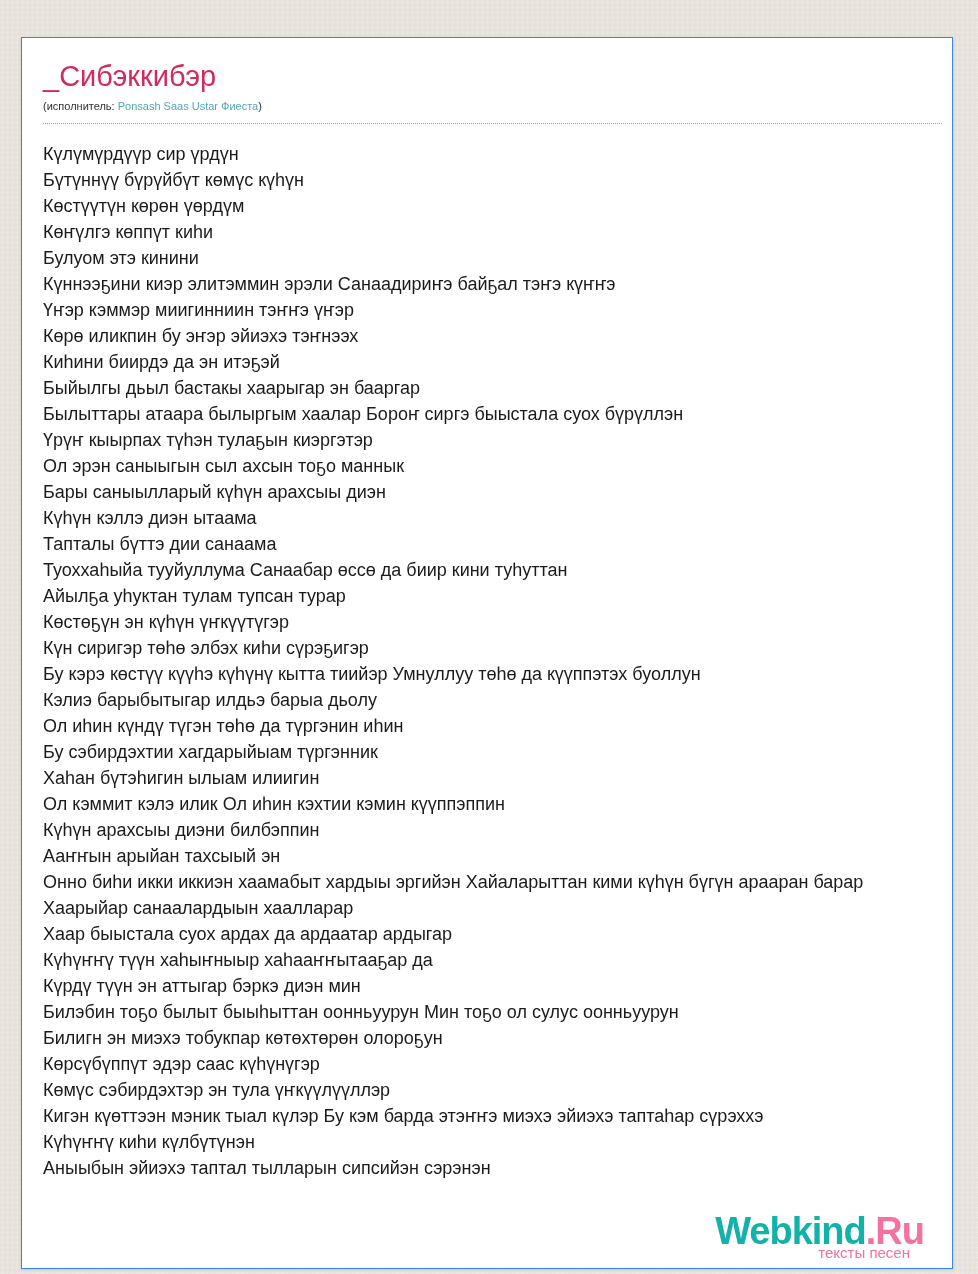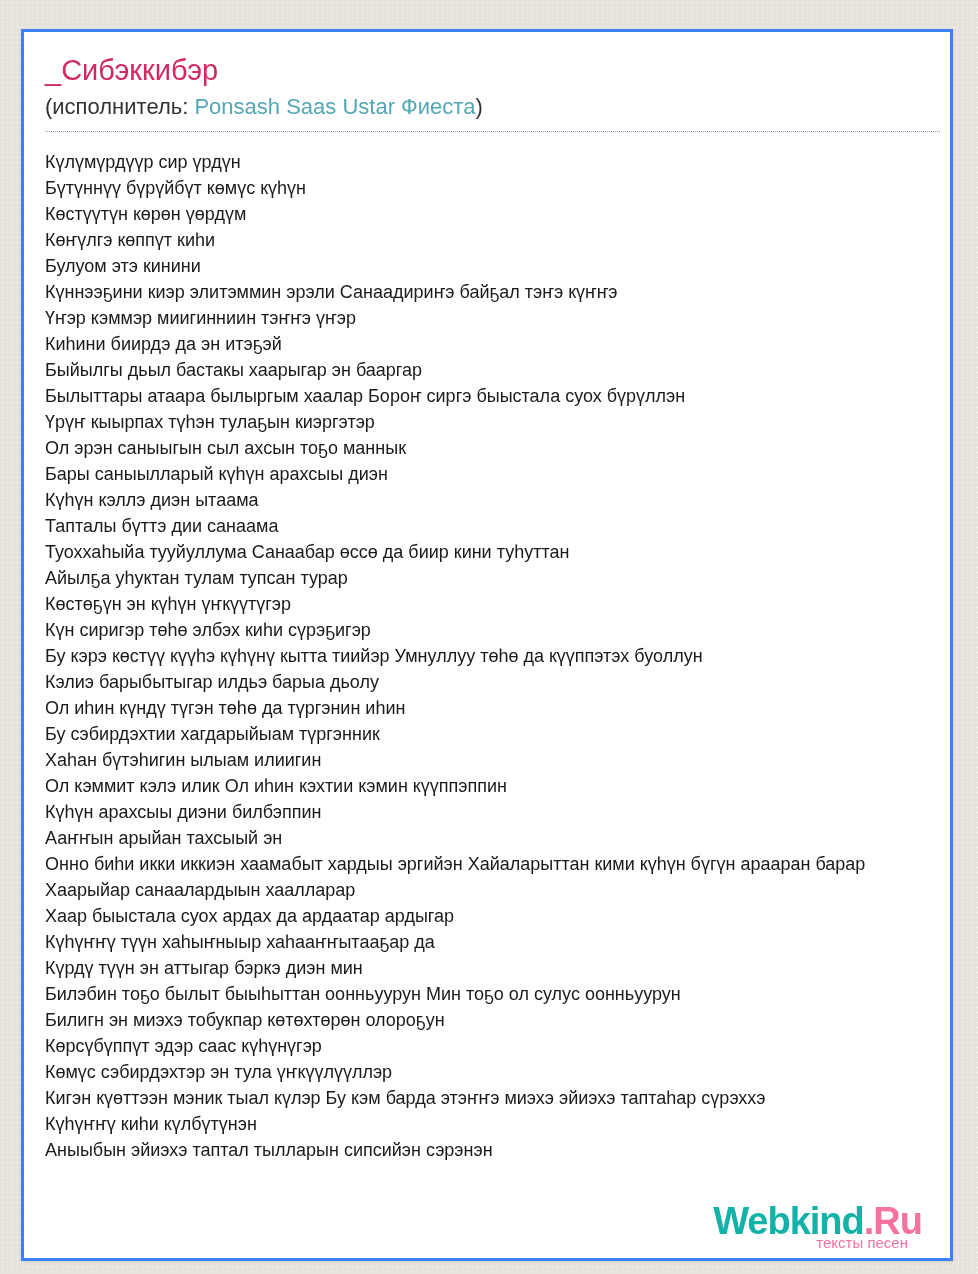--- a/index.html
+++ b/index.html
@@ -12,37 +12,37 @@
     background-color: #e8e4dd;
     background-image:
       radial-gradient(#f4f1eb 0.8px, transparent 1px),
       radial-gradient(#d9d3cb 0.8px, transparent 1px);
     background-size: 5px 5px;
     background-position: 0 0, 2.5px 2.5px;
     position: relative;
   }
   .card {
     position: absolute;
-    left: 21px; top: 29px;
+    left: 21px; top: 37px;
     width: 932px; height: 1232px;
     background: #ffffff;
-    border: 3px solid #3b82f6;
+    border: 1px solid #3b82f6;
     box-shadow: 0 1px 3px rgba(0,0,0,0.10);
     padding: 22px 8px 0 21px;
     overflow: hidden;
   }
   .page-title {
     font-size: 29px;
     font-weight: normal;
     color: #d02a5e;
     letter-spacing: 0;
     margin-bottom: 7px;
   }
   .artist-line {
-    font-size: 22px;
+    font-size: 11px;
     color: #333333;
     padding-bottom: 11px;
     border-bottom: 1px dotted #8aa4c2;
     margin-right: 2px;
   }
   .artist-link {
     color: #54a7b3;
     text-decoration: none;
     cursor: pointer;
   }
@@ -89,20 +89,21 @@
   <div class="artist-line"><span>(исполнитель: </span><a class="artist-link">Ponsash Saas Ustar Фиеста</a><span>)</span></div>
 
   <div class="lyrics">
       <div class="lyric-line">Күлүмүрдүүр сир үрдүн</div>
       <div class="lyric-line">Бүтүннүү бүрүйбүт көмүс күһүн</div>
       <div class="lyric-line">Көстүүтүн көрөн үөрдүм</div>
       <div class="lyric-line">Көҥүлгэ көппүт киһи</div>
       <div class="lyric-line">Булуом этэ кинини</div>
       <div class="lyric-line">Күннээҕини киэр элитэммин эрэли Санаадириҥэ байҕал тэҥэ күҥҥэ</div>
       <div class="lyric-line">Үҥэр кэммэр миигинниин тэҥҥэ үҥэр</div>
+      <div class="lyric-line">Көрө иликпин бу эҥэр эйиэхэ тэҥнээх</div>
       <div class="lyric-line">Киһини биирдэ да эн итэҕэй</div>
       <div class="lyric-line">Быйылгы дьыл бастакы хаарыгар эн бааргар</div>
       <div class="lyric-line">Былыттары атаара былыргым хаалар Бороҥ сиргэ быыстала суох бүрүллэн</div>
       <div class="lyric-line">Үрүҥ кыырпах түһэн тулаҕын киэргэтэр</div>
       <div class="lyric-line">Ол эрэн саныыгын сыл ахсын тоҕо маннык</div>
       <div class="lyric-line">Бары саныылларый күһүн арахсыы диэн</div>
       <div class="lyric-line">Күһүн кэллэ диэн ытаама</div>
       <div class="lyric-line">Тапталы бүттэ дии санаама</div>
       <div class="lyric-line">Туоххаһыйа тууйуллума Санаабар өссө да биир кини туһуттан</div>
       <div class="lyric-line">Айылҕа уһуктан тулам тупсан турар</div>

